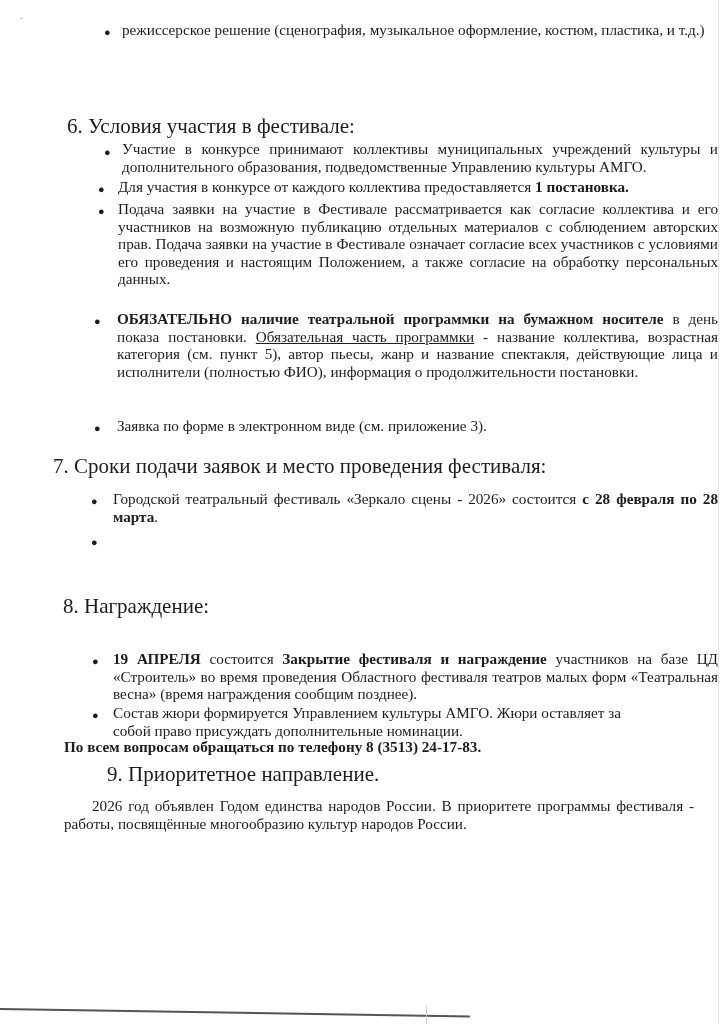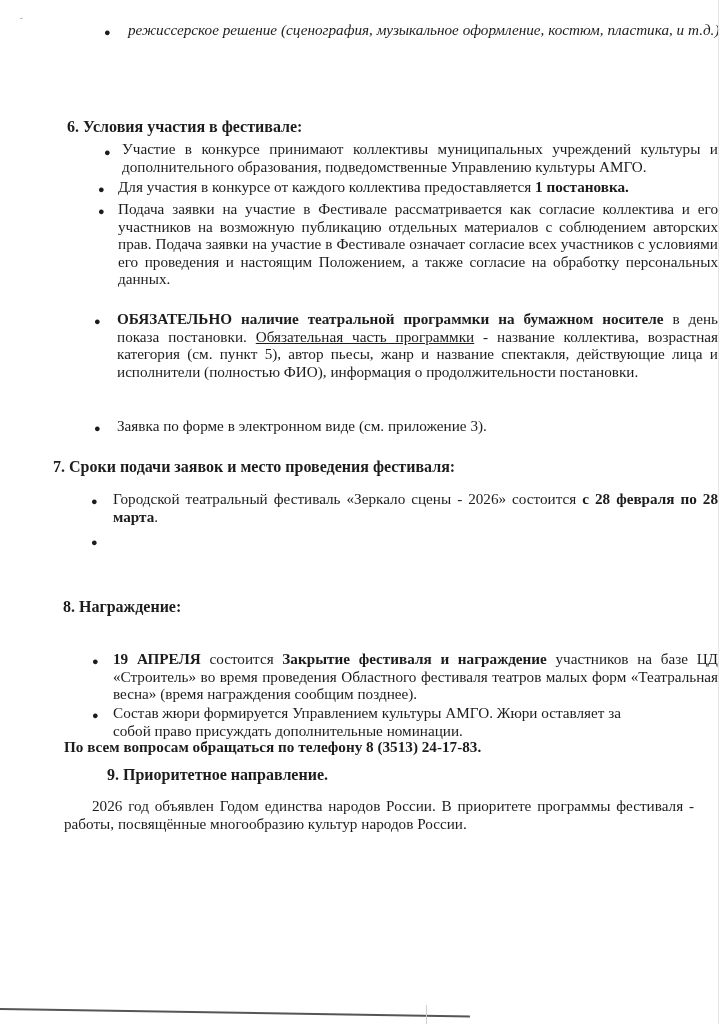--- a/index.html
+++ b/index.html
@@ -8,37 +8,37 @@
     font-family: "Liberation Serif", "DejaVu Serif", serif;
     color: #1c1c1c; font-size: 15.2px; line-height: 17.5px;
   }
   .page { position: absolute; left: 0; top: 0; width: 724px; height: 1024px; }
   .b { font-weight: bold; }
   .u { text-decoration: underline; }
   .mark { position: absolute; left: 20px; top: 12px; font-size: 8px; color: #777; }
   .item { position: absolute; }
   .bullet { position: absolute; font-size: 11px; }
   .txt { text-align: justify; }
-  .heading { position: absolute; font-weight: bold; font-size: 16px; }
+  .heading { position: absolute; font-weight: normal; font-size: 21px; }
   .email { color: #1f5fbf; font-weight: bold; text-decoration: underline; }
   .bottom-line {
     position: absolute; left: 0; top: 1008px; width: 470px; height: 0;
     border-top: 2px solid #555; transform: rotate(0.9deg); transform-origin: left;
   }
   .right-edge { position: absolute; left: 718px; top: 0; width: 1px; height: 1024px; background: #e6e6e6; }
   .tick { position: absolute; left: 426px; top: 1005px; width: 1px; height: 19px; background: #cfcfcf; }
 </style>
 </head>
 <body>
 
 <div class="page">
   <div class="mark">˘</div>
 
   <span class="bullet" style="left:104px;top:24px;">●</span>
-  <div class="item txt" style="left:128px;top:21px;width:596px;font-style:italic;">
+  <div class="item txt" style="left:122px;top:21px;width:596px;">
     <span>режиссерское решение (сценография, музыкальное оформление, костюм, пластика, и т.д.)</span>
   </div>
 
   <div class="heading" style="left:67px;top:118px;">6. Условия участия в фестивале:</div>
 
   <span class="bullet" style="left:104px;top:144px;">●</span>
   <div class="item txt" style="left:122px;top:140px;width:596px;">
     <span>Участие в конкурсе принимают коллективы муниципальных учреждений культуры и дополнительного образования, подведомственные Управлению культуры АМГО.</span>
   </div>
 

